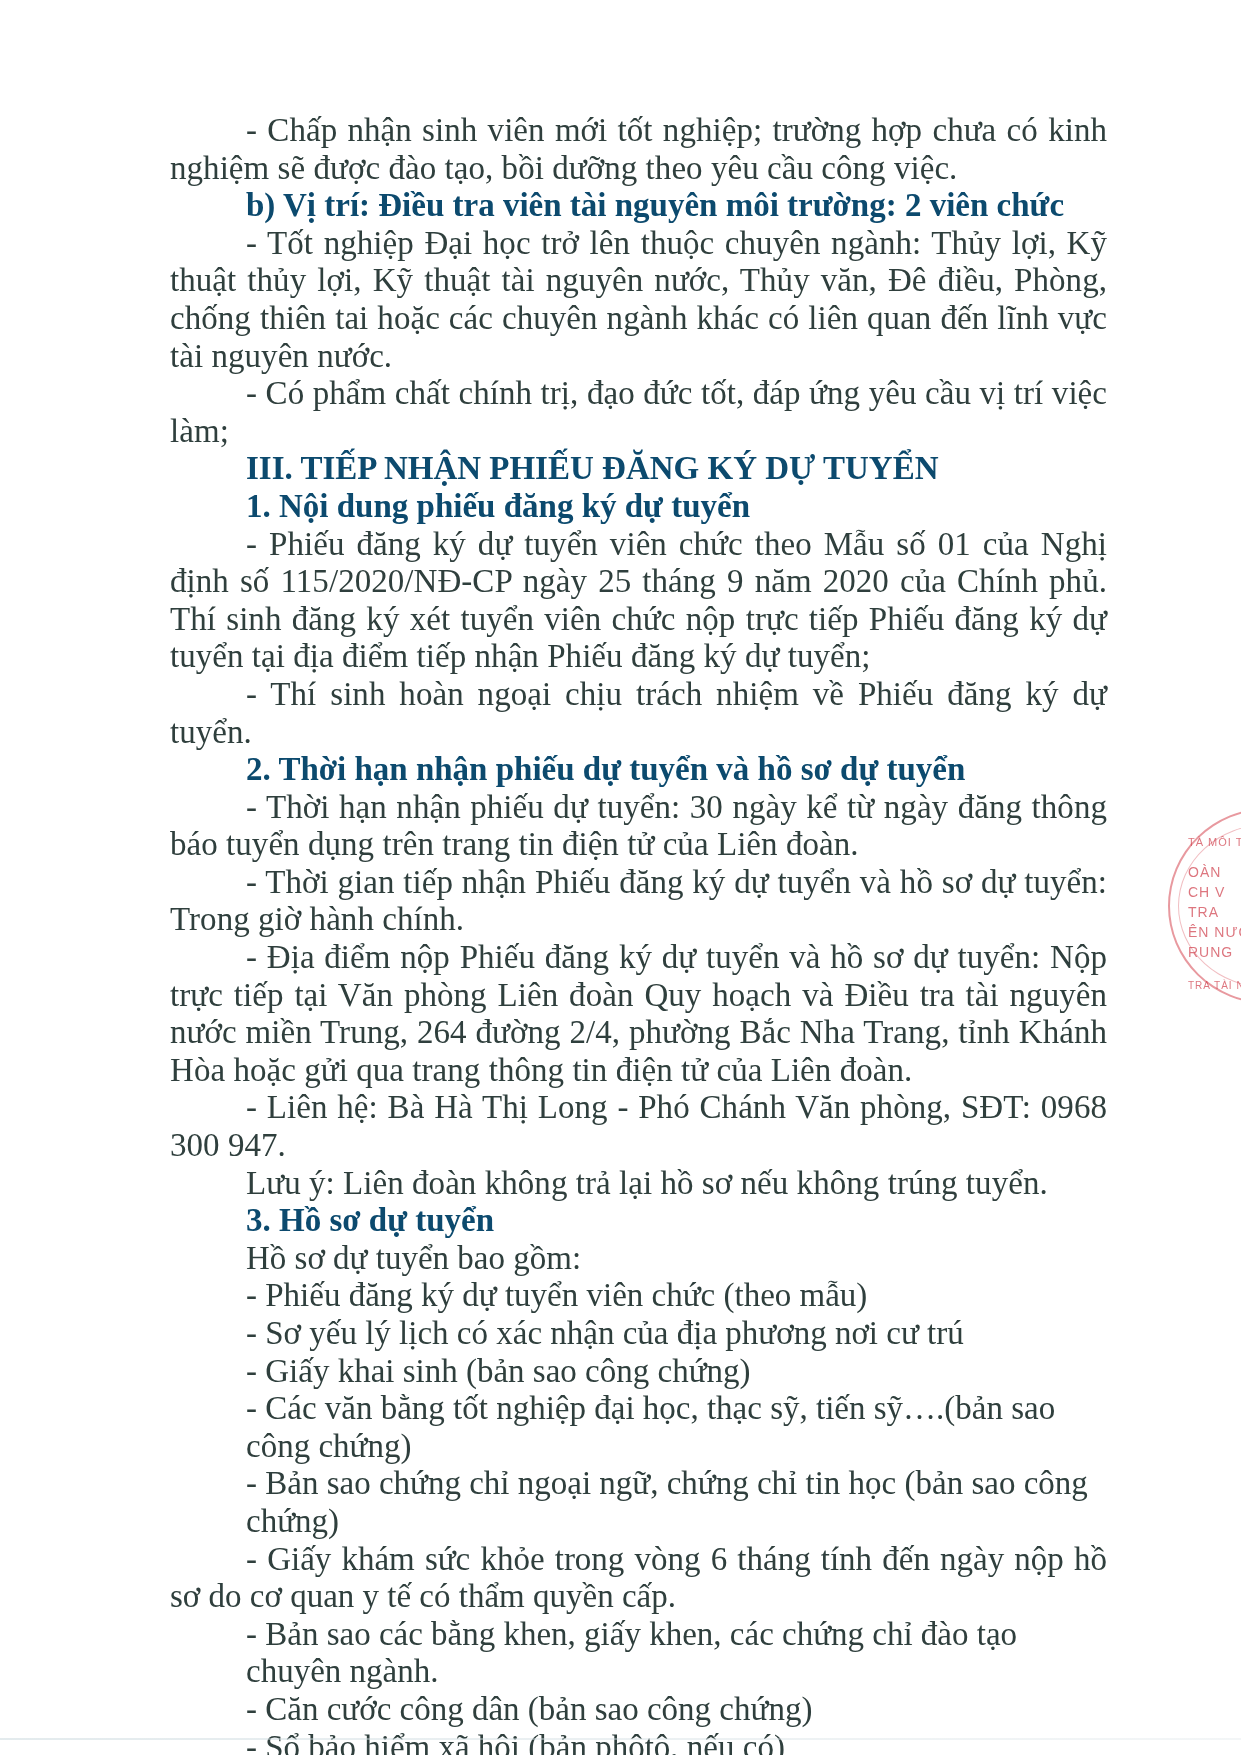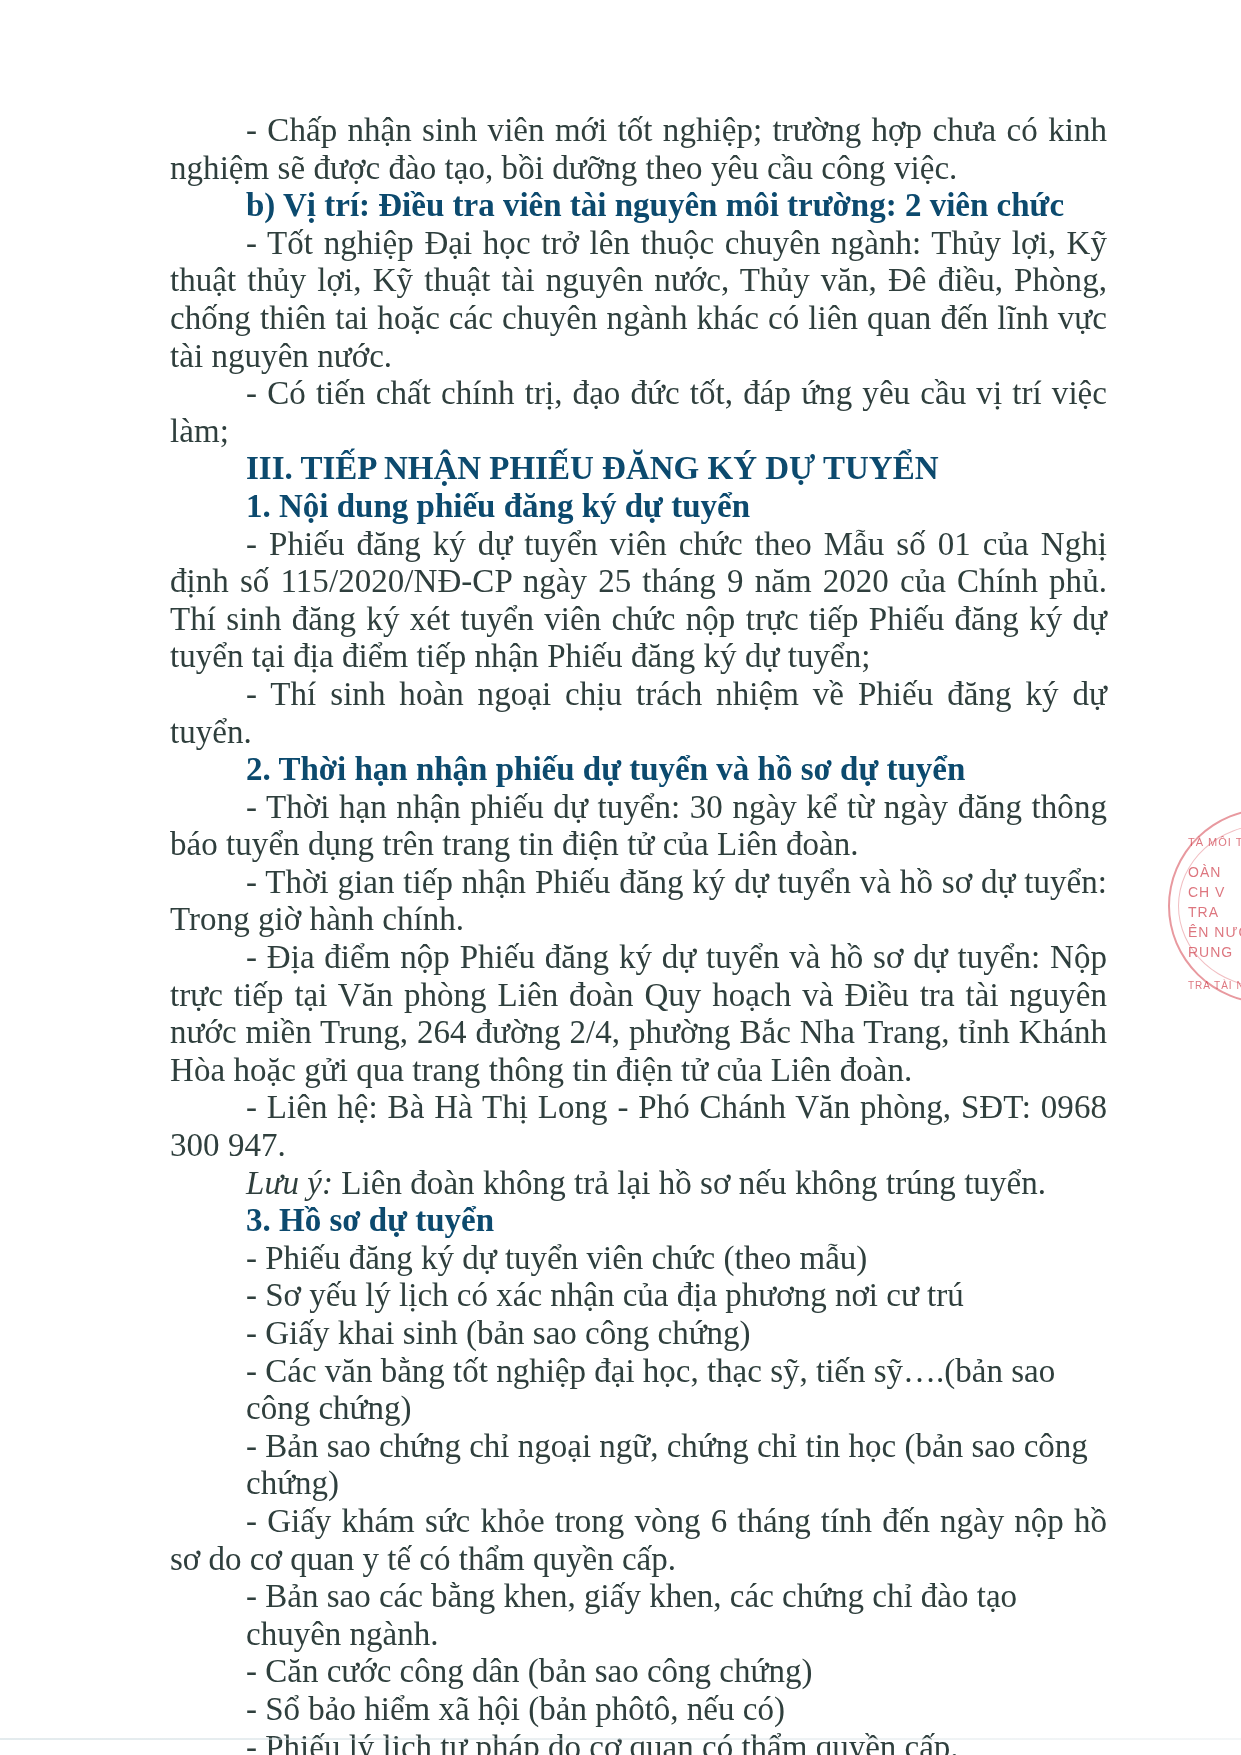--- a/index.html
+++ b/index.html
@@ -21,21 +21,21 @@
     }
     .p {
       margin: 0;
       text-align: justify;
       text-indent: 76px;
       letter-spacing: 0.05px;
     }
     .h { margin: 0; font-weight: bold; text-indent: 76px; color: #0c4a6e; }
     .item { margin: 0; padding-left: 76px; text-align: left; }
     .item.wrap { padding-left: 0; text-indent: 76px; text-align: justify; }
-    .italic { font-style: italic; }
+    .italic { }
     .stamp {
       position: absolute;
       left: 1168px; top: 808px;
       width: 80px; height: 196px;
       overflow: hidden;
     }
     .stamp-ring {
       position: absolute; left: 0; top: 0;
       width: 200px; height: 196px;
       border: 2px solid rgba(214,70,80,0.55);
@@ -64,32 +64,33 @@
       background: linear-gradient(90deg, rgba(200,215,220,0.5), rgba(225,232,235,0.4));
     }
   </style>
 </head>
 <body>
 
 <div class="page">
   <p class="p">- Chấp nhận sinh viên mới tốt nghiệp; trường hợp chưa có kinh nghiệm sẽ được đào tạo, bồi dưỡng theo yêu cầu công việc.</p>
   <p class="h">b) Vị trí: Điều tra viên tài nguyên môi trường: 2 viên chức</p>
   <p class="p">- Tốt nghiệp Đại học trở lên thuộc chuyên ngành: Thủy lợi, Kỹ thuật thủy lợi, Kỹ thuật tài nguyên nước, Thủy văn, Đê điều, Phòng, chống thiên tai hoặc các chuyên ngành khác có liên quan đến lĩnh vực tài nguyên nước.</p>
-  <p class="p">- Có tiến chất chính trị, đạo đức tốt, đáp ứng yêu cầu vị trí việc làm;</p>
+  <p class="p">- Có phẩm chất chính trị, đạo đức tốt, đáp ứng yêu cầu vị trí việc làm;</p>
   <p class="h">III. TIẾP NHẬN PHIẾU ĐĂNG KÝ DỰ TUYỂN</p>
   <p class="h">1. Nội dung phiếu đăng ký dự tuyển</p>
   <p class="p">- Phiếu đăng ký dự tuyển viên chức theo Mẫu số 01 của Nghị định số 115/2020/NĐ-CP ngày 25 tháng 9 năm 2020 của Chính phủ. Thí sinh đăng ký xét tuyển viên chức nộp trực tiếp Phiếu đăng ký dự tuyển tại địa điểm tiếp nhận Phiếu đăng ký dự tuyển;</p>
   <p class="p">- Thí sinh hoàn ngoại chịu trách nhiệm về Phiếu đăng ký dự tuyển.</p>
   <p class="h">2. Thời hạn nhận phiếu dự tuyển và hồ sơ dự tuyển</p>
   <p class="p">- Thời hạn nhận phiếu dự tuyển: 30 ngày kể từ ngày đăng thông báo tuyển dụng trên trang tin điện tử của Liên đoàn.</p>
   <p class="p">- Thời gian tiếp nhận Phiếu đăng ký dự tuyển và hồ sơ dự tuyển: Trong giờ hành chính.</p>
   <p class="p">- Địa điểm nộp Phiếu đăng ký dự tuyển và hồ sơ dự tuyển: Nộp trực tiếp tại Văn phòng Liên đoàn Quy hoạch và Điều tra tài nguyên nước miền Trung, 264 đường 2/4, phường Bắc Nha Trang, tỉnh Khánh Hòa hoặc gửi qua trang thông tin điện tử của Liên đoàn.</p>
   <p class="p">- Liên hệ: Bà Hà Thị Long - Phó Chánh Văn phòng, SĐT: 0968 300 947.</p>
   <p class="p"><span class="italic">Lưu ý:</span><span> Liên đoàn không trả lại hồ sơ nếu không trúng tuyển.</span></p>
   <p class="h">3. Hồ sơ dự tuyển</p>
+  <p class="item">Hồ sơ dự tuyển bao gồm:</p>
   <p class="item">- Phiếu đăng ký dự tuyển viên chức (theo mẫu)</p>
   <p class="item">- Sơ yếu lý lịch có xác nhận của địa phương nơi cư trú</p>
   <p class="item">- Giấy khai sinh (bản sao công chứng)</p>
   <p class="item">- Các văn bằng tốt nghiệp đại học, thạc sỹ, tiến sỹ….(bản sao công chứng)</p>
   <p class="item">- Bản sao chứng chỉ ngoại ngữ, chứng chỉ tin học (bản sao công chứng)</p>
   <p class="item wrap">- Giấy khám sức khỏe trong vòng 6 tháng tính đến ngày nộp hồ sơ do cơ quan y tế có thẩm quyền cấp.</p>
   <p class="item">- Bản sao các bằng khen, giấy khen, các chứng chỉ đào tạo chuyên ngành.</p>
   <p class="item">- Căn cước công dân (bản sao công chứng)</p>
   <p class="item">- Sổ bảo hiểm xã hội (bản phôtô, nếu có)</p>
   <p class="item">- Phiếu lý lịch tư pháp do cơ quan có thẩm quyền cấp.</p>

